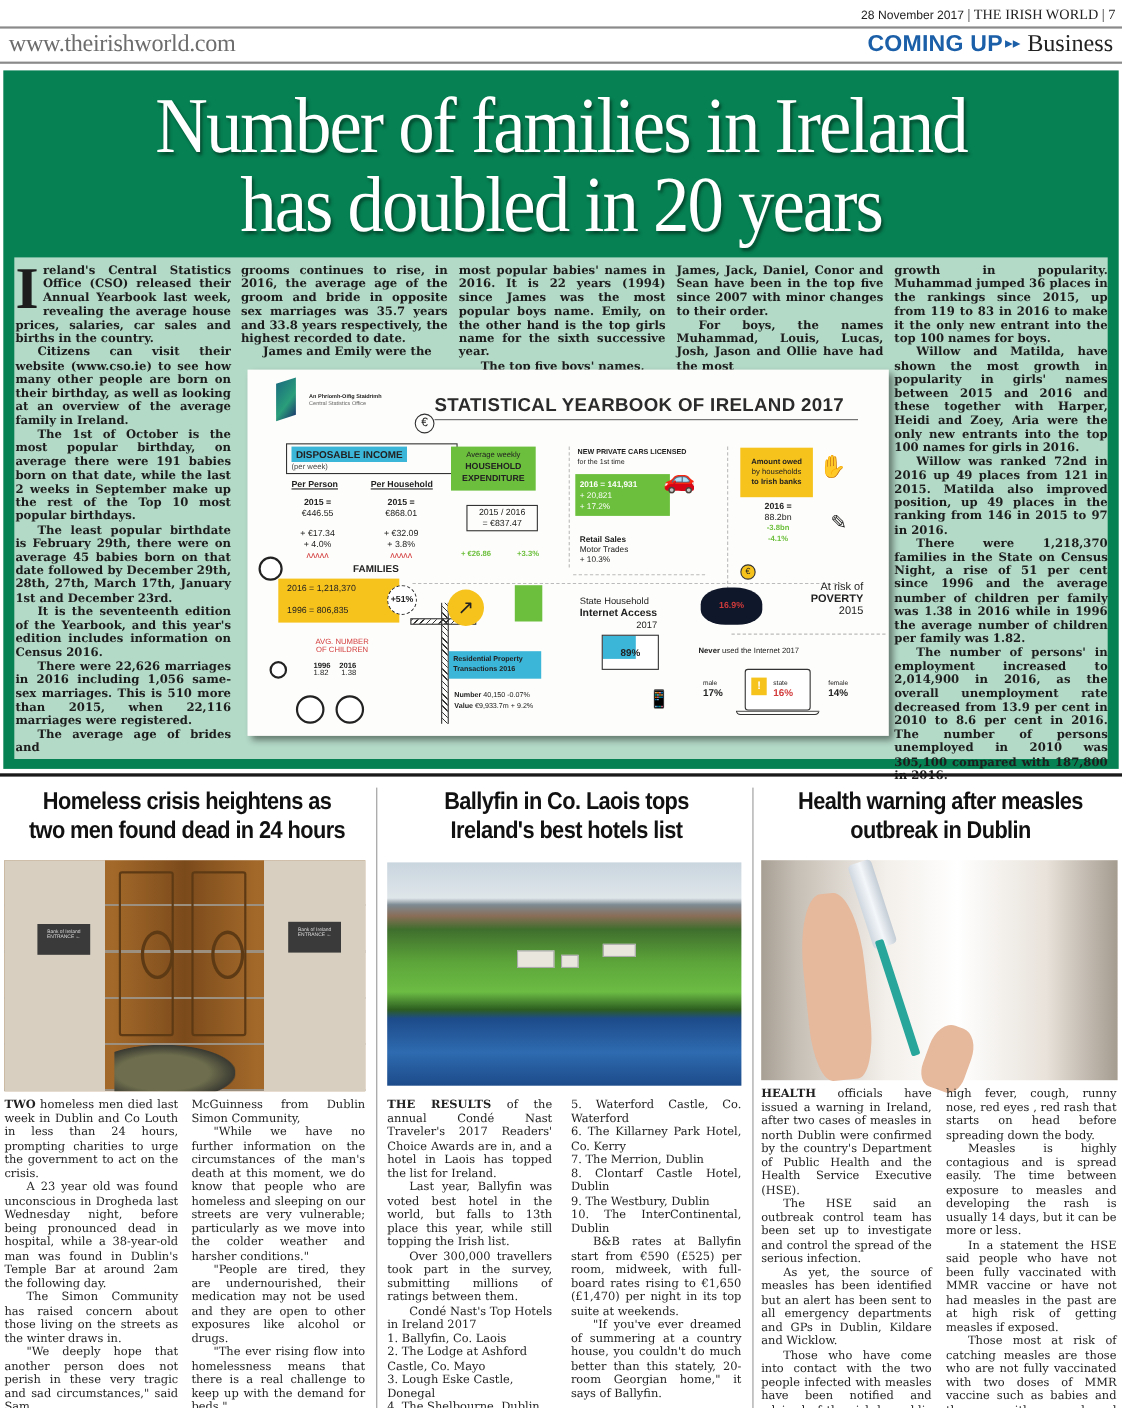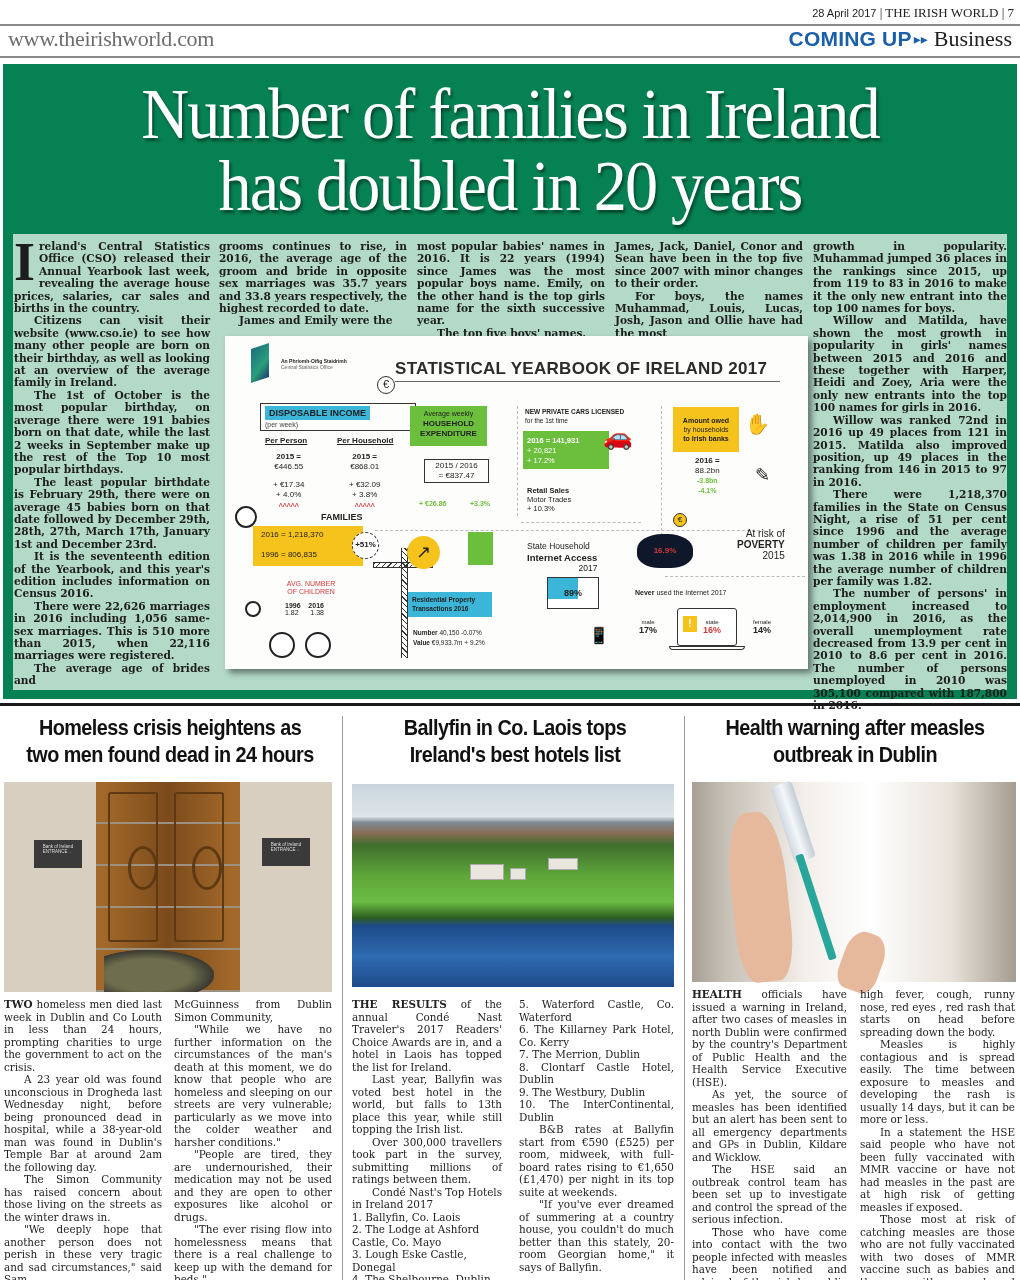--- a/index.html
+++ b/index.html
@@ -66,21 +66,21 @@
   .owed-val { left: 470px; top: 120px; font-size: 8px; text-align: center; line-height: 10px; }
   .pig { position: absolute; left: 412px; top: 198px; width: 56px; height: 34px; background: #0f172a; border-radius: 45% 45% 40% 40%; font-size: 8px; font-weight: bold; color: #d23b3b; text-align: center; line-height: 34px; }
   .coin { position: absolute; left: 448px; top: 177px; width: 14px; height: 14px; border-radius: 50%; background: #f6c21c; border: 1px solid #333; font-size: 8px; text-align: center; line-height: 12px; }
   .poverty { left: 512px; top: 192px; font-size: 10px; text-align: right; line-height: 11px; }
   .internet-title { left: 302px; top: 205px; font-size: 8.5px; line-height: 11px; }
   .internet-box { position: absolute; left: 322px; top: 241px; width: 52px; height: 32px; border: 1.5px solid #333; background: linear-gradient(#3bb5d8,#3bb5d8) 0 0 / 60% 70% no-repeat, #fff; font-size: 9px; font-weight: bold; text-align: center; line-height: 30px; }
   .never { left: 410px; top: 253px; font-size: 7px; }
   .laptop { position: absolute; left: 452px; top: 272px; width: 60px; height: 38px; border: 1.5px solid #333; border-radius: 3px; background: #fff; }
   .laptop-base { position: absolute; left: 444px; top: 310px; width: 76px; height: 4px; border: 1.5px solid #333; border-radius: 0 0 4px 4px; }
   .warn { position: absolute; left: 458px; top: 280px; width: 14px; height: 16px; background: #f6c21c; font-size: 10px; font-weight: bold; text-align: center; line-height: 16px; color: #fff; }
-  .stat-lbl { font-size: 6px; text-align: center; line-height: 8px; }
+  .stat-lbl { font-size: 6px; text-align: left; line-height: 8px; }
   .stat-val { font-size: 9px; font-weight: bold; }
   .dash-h { position: absolute; height: 0; border-top: 1px dashed #bbb; }
   .dash-v { position: absolute; width: 0; border-left: 1px dashed #bbb; }
 
   
   .bottom-rule { position: absolute; left: 0; top: 703px; width: 1020px; height: 3px; background: #1a1a1a; }
   .story { position: absolute; top: 708px; height: 572px; }
   .vrule { position: absolute; top: 716px; width: 1px; height: 564px; background: #999; }
   .story h2 { position: absolute; left: 0; top: 6px; width: 100%; text-align: center; font-family: "Liberation Sans", sans-serif; font-weight: bold; font-size: 22px; line-height: 27px; letter-spacing: -0.6px; transform: scaleX(0.9); color: #111; }
   .photo { position: absolute; top: 74px; }
@@ -106,21 +106,21 @@
   .ph-vaccine { background: linear-gradient(90deg, #a79f94 0%, #c6bfb5 10%, #f3efea 35%, #ffffff 55%, #e8e2da 80%, #a59c90 100%); }
   .hand { position: absolute; border-radius: 40% 40% 30% 30%; background: #e6b89c; }
   .vial { position: absolute; width: 22px; height: 80px; background: linear-gradient(90deg,#cfd7df,#f4f7fa,#c3ccd5); border-radius: 4px; transform: rotate(-18deg); }
   .syringe { position: absolute; width: 8px; height: 110px; background: #29a69b; transform: rotate(-18deg); border-radius: 2px; }
 </style>
 </head>
 <body>
 
 <div class="topline">
   <div class="dateline">
-    <span class="date">28 April 2017</span>
+    <span class="date">28 November 2017</span>
     <span>|</span>
     <span>THE IRISH WORLD</span>
     <span>|</span>
     <span>7</span>
   </div>
 </div>
 <div class="rule1"></div>
 <div class="site">www.theirishworld.com</div>
 <div class="comingup">
   <span class="cu">COMING UP</span><span class="arrows">▸▸</span><span class="sec">Business</span>
@@ -372,22 +372,22 @@
 <div class="story" style="left:692px; width:326px;">
   <h2>Health warning after measles outbreak in Dublin</h2>
   <div class="photo ph-vaccine" style="left:0; top:74px; width:324px; height:200px;">
     <div class="hand" style="left:40px; top:30px; width:56px; height:170px; transform:rotate(-6deg);"></div>
     <div class="vial" style="left:90px; top:0;"></div>
     <div class="syringe" style="left:120px; top:70px;"></div>
     <div class="hand" style="left:150px; top:150px; width:40px; height:60px; transform:rotate(20deg);"></div>
   </div>
   <div class="stxt" style="left:0; top:280px; width:155px;">
     <p class="first"><b>HEALTH</b><span> officials have issued a warning in Ireland, after two cases of measles in north Dublin were confirmed by the country's Department of Public Health and the Health Service Executive (HSE).</span></p>
+    <p>The HSE said an outbreak control team has been set up to investigate and control the spread of the serious infection.</p>
     <p>As yet, the source of measles has been identified but an alert has been sent to all emergency departments and GPs in Dublin, Kildare and Wicklow.</p>
-    <p>The HSE said an outbreak control team has been set up to investigate and control the spread of the serious infection.</p>
     <p>Those who have come into contact with the two people infected with measles have been notified and advised of the risk by public health.</p>
 
   </div>
   <div class="stxt" style="left:168px; top:280px; width:155px;">
     <p class="first">high fever, cough, runny nose, red eyes , red rash that starts on head before spreading down the body.</p>
     <p>Measles is highly contagious and is spread easily. The time between exposure to measles and developing the rash is usually 14 days, but it can be more or less.</p>
     <p>In a statement the HSE said people who have not been fully vaccinated with MMR vaccine or have not had measles in the past are at high risk of getting measles if exposed.</p>
     <p>Those most at risk of catching measles are those who are not fully vaccinated with two doses of MMR vaccine such as babies and those with weakened immune systems.</p>
   </div>
 </div>

